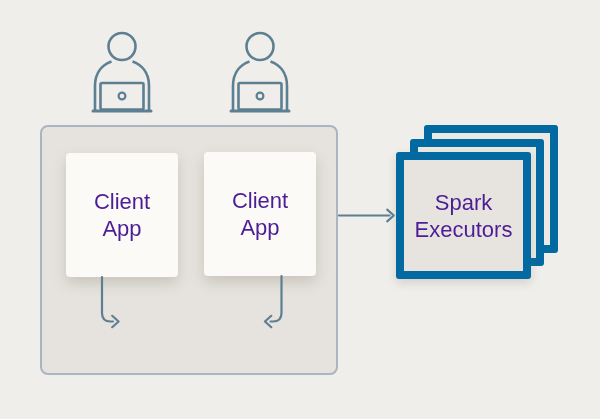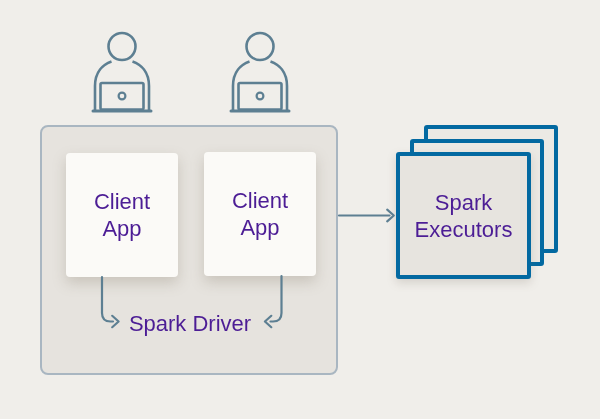--- a/index.html
+++ b/index.html
@@ -41,21 +41,21 @@
   .driver-label{
     position:absolute;
     left:125px;top:310px;width:130px;
     font-size:22px;line-height:27px;
     text-align:center;
     white-space:nowrap;
   }
   .exec-card{
     position:absolute;
     box-sizing:border-box;
-    border:4px solid #0369a1;
+    border:8px solid #0369a1;
     border-radius:3px;
   }
   .exec-back{left:424px;top:125px;width:134px;height:128px;background:#ebe9e4;}
   .exec-mid{left:410px;top:139px;width:134px;height:127px;background:#ebe9e4;}
   .exec-front{
     left:396px;top:152px;width:135px;height:127px;
     background:#e7e4df;
     box-shadow:0 4px 10px rgba(120,110,95,0.22);
     display:flex;align-items:center;justify-content:center;
   }
@@ -97,21 +97,20 @@
 
   <div class="driver-box"></div>
 
   <div class="client-card c1">
     <span class="client-label">Client App</span>
   </div>
   <div class="client-card c2">
     <span class="client-label">Client App</span>
   </div>
 
-  <div class="driver-label">Spark Driver</div>
 
   <div>
     <div class="exec-card exec-back"></div>
     <div class="exec-card exec-mid"></div>
     <div class="exec-card exec-front">
       <span class="exec-label">Spark Executors</span>
     </div>
   </div>
 
   <svg class="arrow-layer" viewBox="0 0 600 419">

